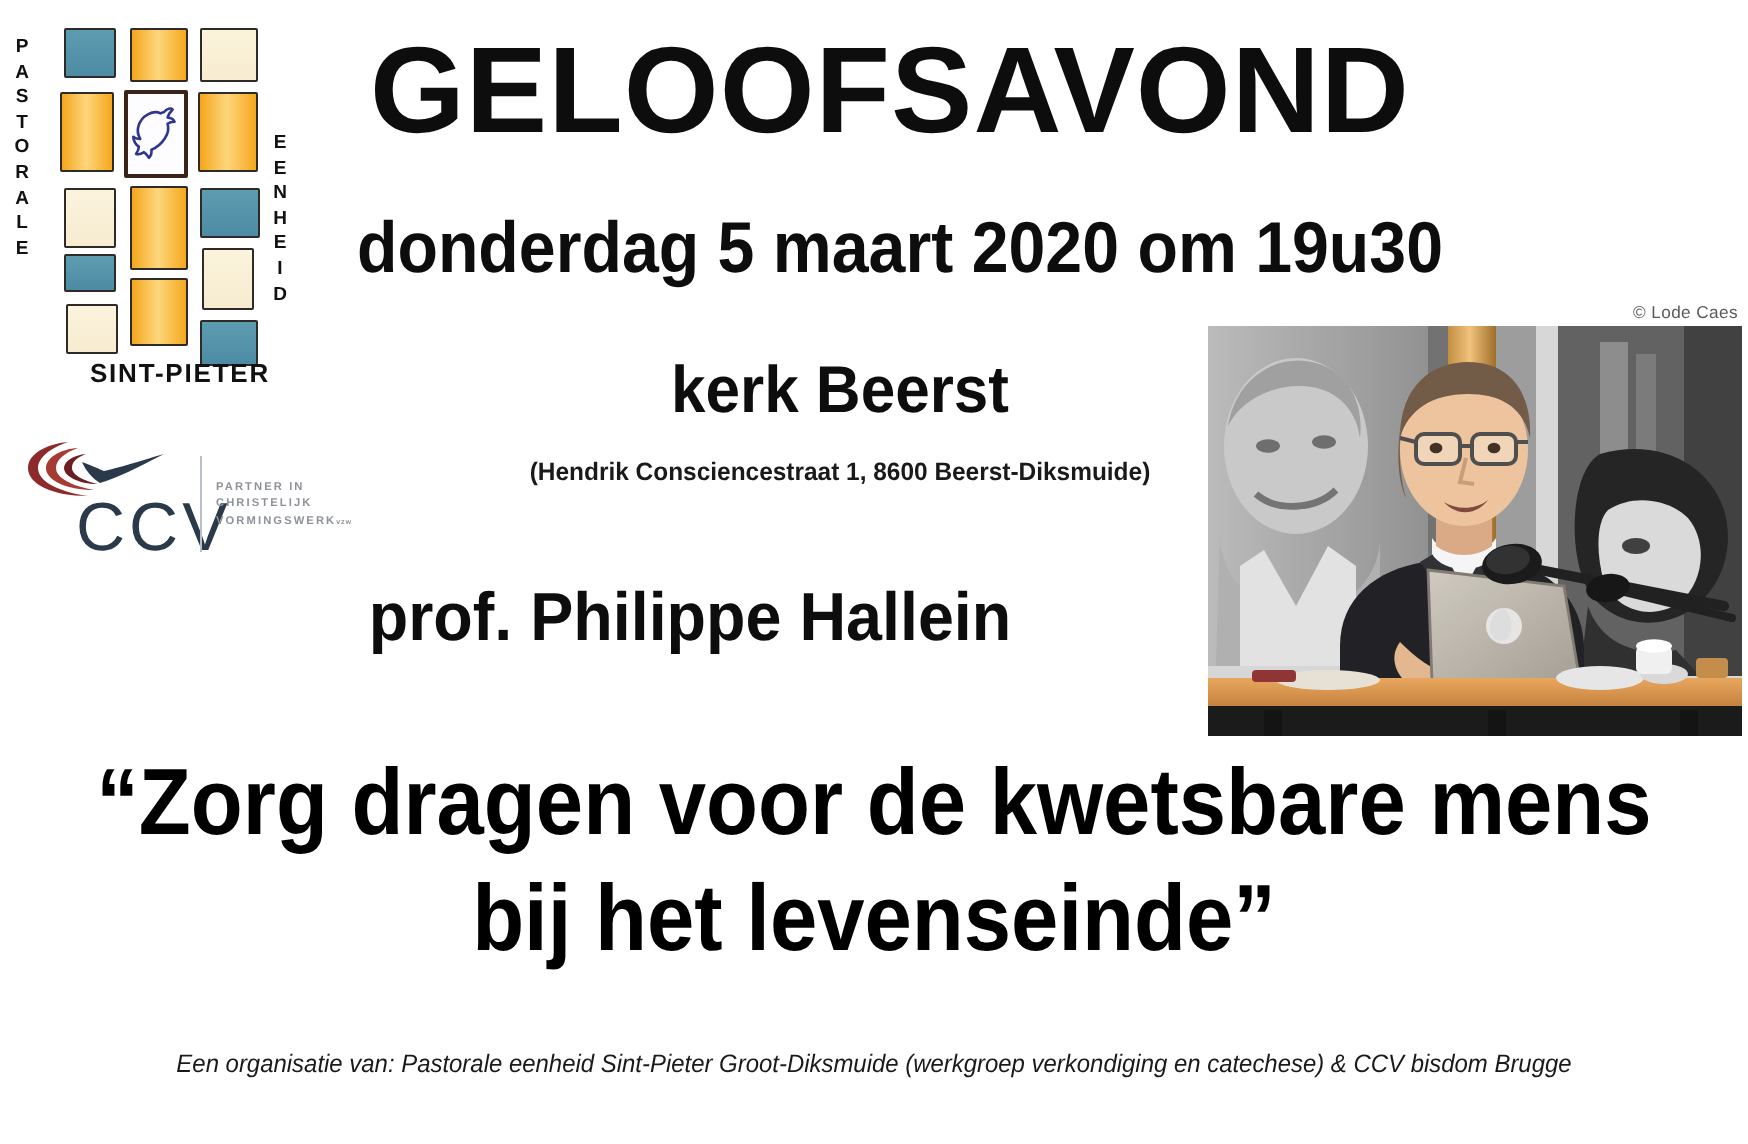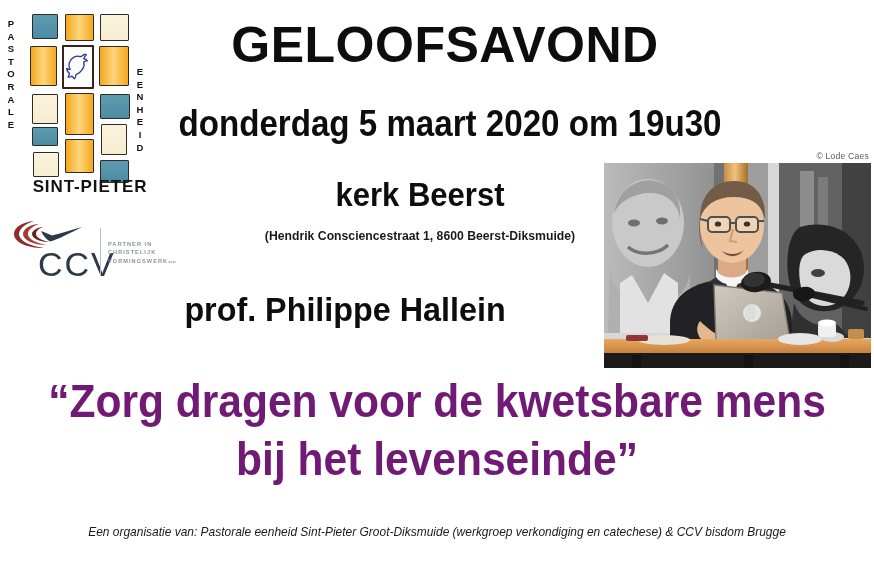--- a/index.html
+++ b/index.html
@@ -35,21 +35,21 @@
   .cell{position:absolute;border:1.3px solid #2d2a28;box-sizing:border-box;border-radius:1px;}
   .c-blue{background:linear-gradient(180deg,#5d9cb0 0%,#4c8ba3 100%);}
   .c-cream{background:linear-gradient(180deg,#fbf3dc 0%,#f7ecd0 100%);}
   .c-orange{background:linear-gradient(90deg,#f4a61c 0%,#fdd67c 48%,#f5a81d 100%);}
   .c-dove{background:#fdfdff;border:2.6px solid #3a2318;}
 
   .dove{position:absolute;left:0;top:0;width:100%;height:100%;}
 
   .pe-name{
     position:absolute;left:10px;top:176px;width:160px;
-    text-align:center;font-weight:bold;font-size:17px;
+    text-align:center;font-weight:bold;font-size:13px;
     letter-spacing:0.9px;line-height:14px;color:#111;
   }
 
   
   .ccv{position:absolute;left:12px;top:218px;width:170px;height:62px;}
   .ccv-mark{position:absolute;left:0;top:0;width:78px;height:34px;}
   .ccv-word{
     position:absolute;left:2px;top:29px;
     font-size:34px;font-weight:normal;letter-spacing:2px;
     color:#2b3a4a;font-family:"Liberation Sans",sans-serif;line-height:34px;margin-left:24px;
@@ -59,21 +59,21 @@
     position:absolute;left:96px;top:22px;width:78px;
     font-size:5.6px;font-weight:bold;letter-spacing:1.05px;
     line-height:8.4px;color:#8e9299;
   }
   .ccv-tag .tiny{font-size:3.6px;letter-spacing:.4px;}
 
   
   .title{
     position:absolute;left:175px;top:18px;width:540px;
     text-align:center;
-    font-size:50px;font-weight:bold;color:#0d0d0d;
+    font-size:61px;font-weight:bold;color:#0d0d0d;
     letter-spacing:0.5px;line-height:54px;
     font-family:"Liberation Sans",sans-serif;
   }
   .subtitle{
     position:absolute;left:150px;top:102px;width:600px;
     text-align:center;
     font-size:36px;font-weight:bold;color:#0d0d0d;
     line-height:44px;
     transform:scaleX(0.92);transform-origin:50% 50%;
     font-family:"Liberation Sans",sans-serif;
@@ -93,21 +93,21 @@
   .speaker{
     position:absolute;left:110px;top:288px;width:470px;
     text-align:center;
     font-size:34px;font-weight:bold;color:#0d0d0d;line-height:42px;
     transform:scaleX(0.95);transform-origin:50% 50%;
   }
 
   
   .quote{
     position:absolute;left:0;top:372px;width:874px;
-    text-align:center;color:#701a75;
+    text-align:center;color:#000000;
   }
   .quote-line{
     font-size:47px;font-weight:bold;line-height:58px;
     transform:scaleX(0.905);transform-origin:50% 50%;
     white-space:nowrap;
   }
 
   
   .footer{
     position:absolute;left:0;top:525px;width:874px;

